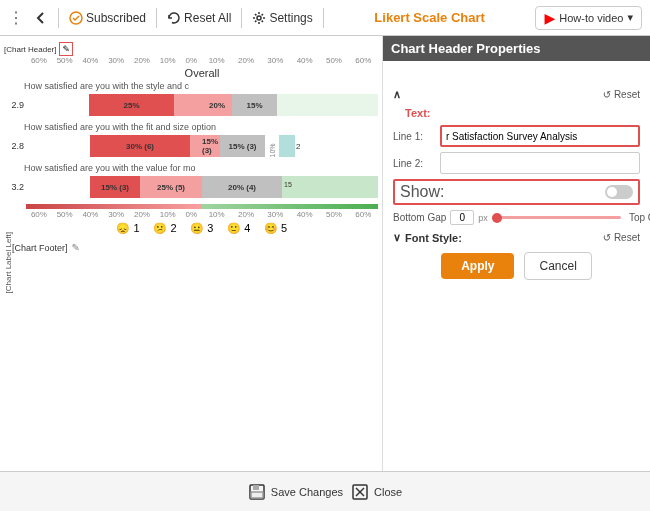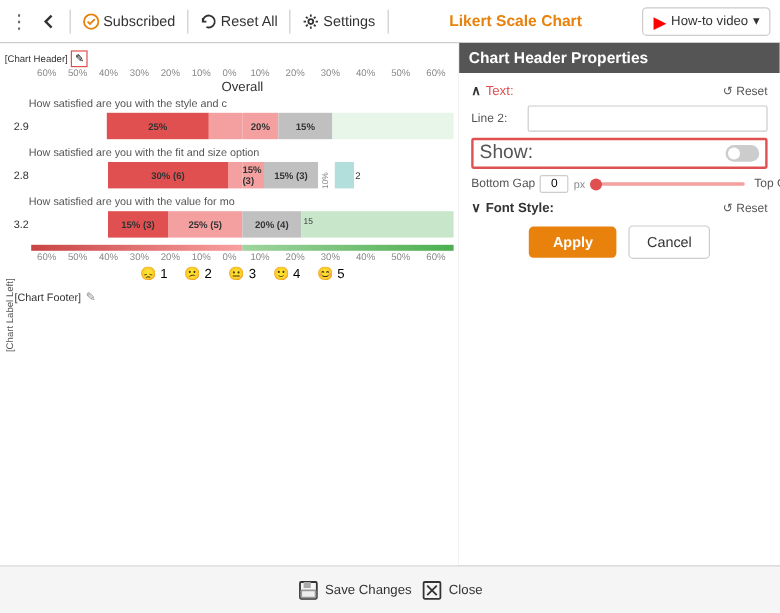--- a/index.html
+++ b/index.html
@@ -215,21 +215,21 @@
     <div class="chart-row">
       <div class="chart-row-label">How satisfied are you with the value for mo</div>
       <div class="bar-row">
         <div class="score-label">3.2</div>
         <div style="display:flex; flex:1; height:22px;">
           <div style="display:flex; width:50%; justify-content:flex-end;">
             <div class="bar bar-red-dark" style="width:50px;">15% (3)</div>
             <div class="bar bar-red-light" style="width:62px;">25% (5)</div>
           </div>
           <div style="display:flex; width:50%;">
-            <div class="bar bar-gray" style="width:49px;">20% (4)</div>
+            <div class="bar bar-gray" style="width:80px;">20% (4)</div>
             <div style="flex:1; background:#c8e6c9;">
               <span style="font-size:7px;color:#333;padding-left:2px;">15</span>
             </div>
           </div>
         </div>
       </div>
     </div>
 
     <div style="margin-left:22px; display:flex; height:5px; margin-top:3px;">
       <div style="background:linear-gradient(to right,#c94444,#f9a0a0);flex:1;"></div>
@@ -271,25 +271,29 @@
 
     <div style="position:absolute; left:4px; top:45%; writing-mode:vertical-rl; transform:rotate(180deg); font-size:8px; color:#555;">[Chart Label Left]</div>
   </div>
 
   <div class="properties-panel">
     <div class="panel-title">Chart Header Properties</div>
 
     <div class="section-header">
       <div class="section-title">
         <span>∧</span>
-        <span style="color:#e05050; font-weight:normal;">Text:</span>
+        <span style="color:#e05050; font-weight:bold;margin-top:38px;">Text:</span>
       </div>
       <button class="reset-btn">↺ Reset</button>
     </div>
 
+    <div class="field-row">
+      <span class="field-label">Line 1:</span>
+      <input class="field-input highlighted" type="text" value="r Satisfaction Survey Analysis" style="">
+    </div>
 
     <div class="field-row">
       <span class="field-label">Line 2:</span>
       <input class="field-input" type="text" value="" style="">
     </div>
 
     <div class="show-row">
       <span class="show-label">Show:</span>
       <div class="toggle"></div>
     </div>

